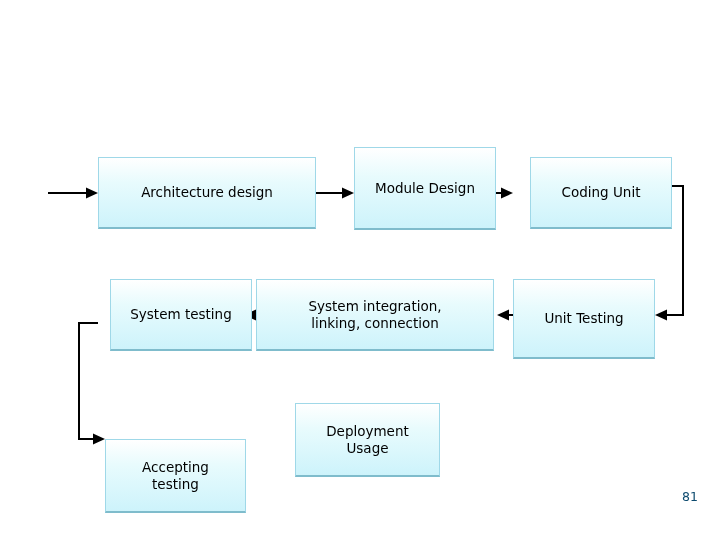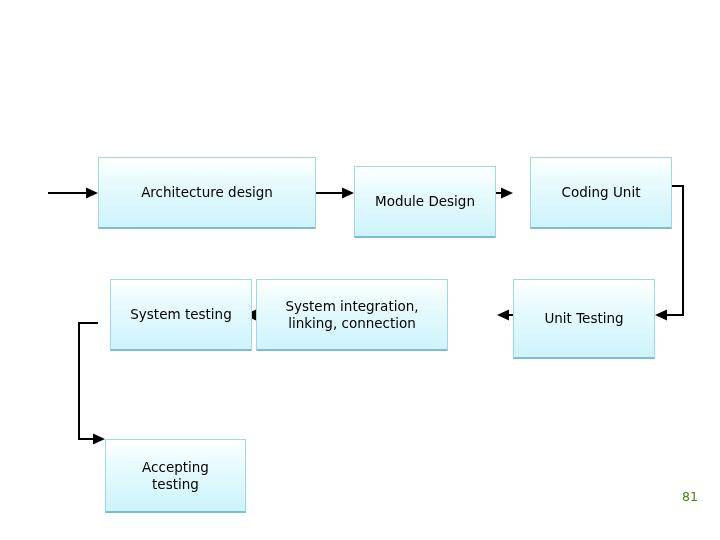--- a/index.html
+++ b/index.html
@@ -41,21 +41,21 @@
     left: 0; top: 0;
     width: 720px;
     height: 540px;
     pointer-events: none;
   }
   #page-number {
     position: absolute;
     right: 22px;
     bottom: 36px;
     font-size: 12.5px;
-    color: #4d7c0f;
+    color: #0c4a6e;
     font-family: "DejaVu Sans", sans-serif;
   }
 </style>
 </head>
 <body>
 
 <div id="canvas">
 
   <svg class="arrow-svg" viewBox="0 0 720 540">
 
@@ -90,29 +90,31 @@
     </g>
 
     <g>
       <polyline points="98,323 79,323 79,439 97,439" fill="none" stroke="#000000" stroke-width="2"></polyline>
       <polygon points="105,439 93,433.5 93,444.5" fill="#000000"></polygon>
     </g>
   </svg>
 
   <div class="node" style="left:98px; top:157px; width:218px; height:72px;">Architecture design</div>
 
-  <div class="node" style="left:354px; top:166px; width:142px; height:72px;">Module Design</div>
+  <div class="node" style="left:354px; top:147px; width:142px; height:83px;">Module Design</div>
 
   <div class="node" style="left:513px; top:157px; width:142px; height:72px;margin-left:17px;">Coding Unit</div>
 
   <div class="node" style="left:110px; top:279px; width:142px; height:72px;text-align:right;">System testing</div>
 
-  <div class="node" style="left:256px; top:279px; width:192px; height:72px;">System integration,
+  <div class="node" style="left:256px; top:279px; width:238px; height:72px;">System integration,
 linking, connection</div>
 
   <div class="node" style="left:513px; top:279px; width:142px; height:80px;">Unit Testing</div>
 
   <div class="node" style="left:105px; top:403px; width:141px; height:74px;margin-top:36px;">Accepting
 testing</div>
 
+  <div class="node" style="left:295px; top:403px; width:145px; height:74px;">Deployment
+Usage</div>
 
   <div id="page-number">81</div>
 </div>
 
 </body></html>

